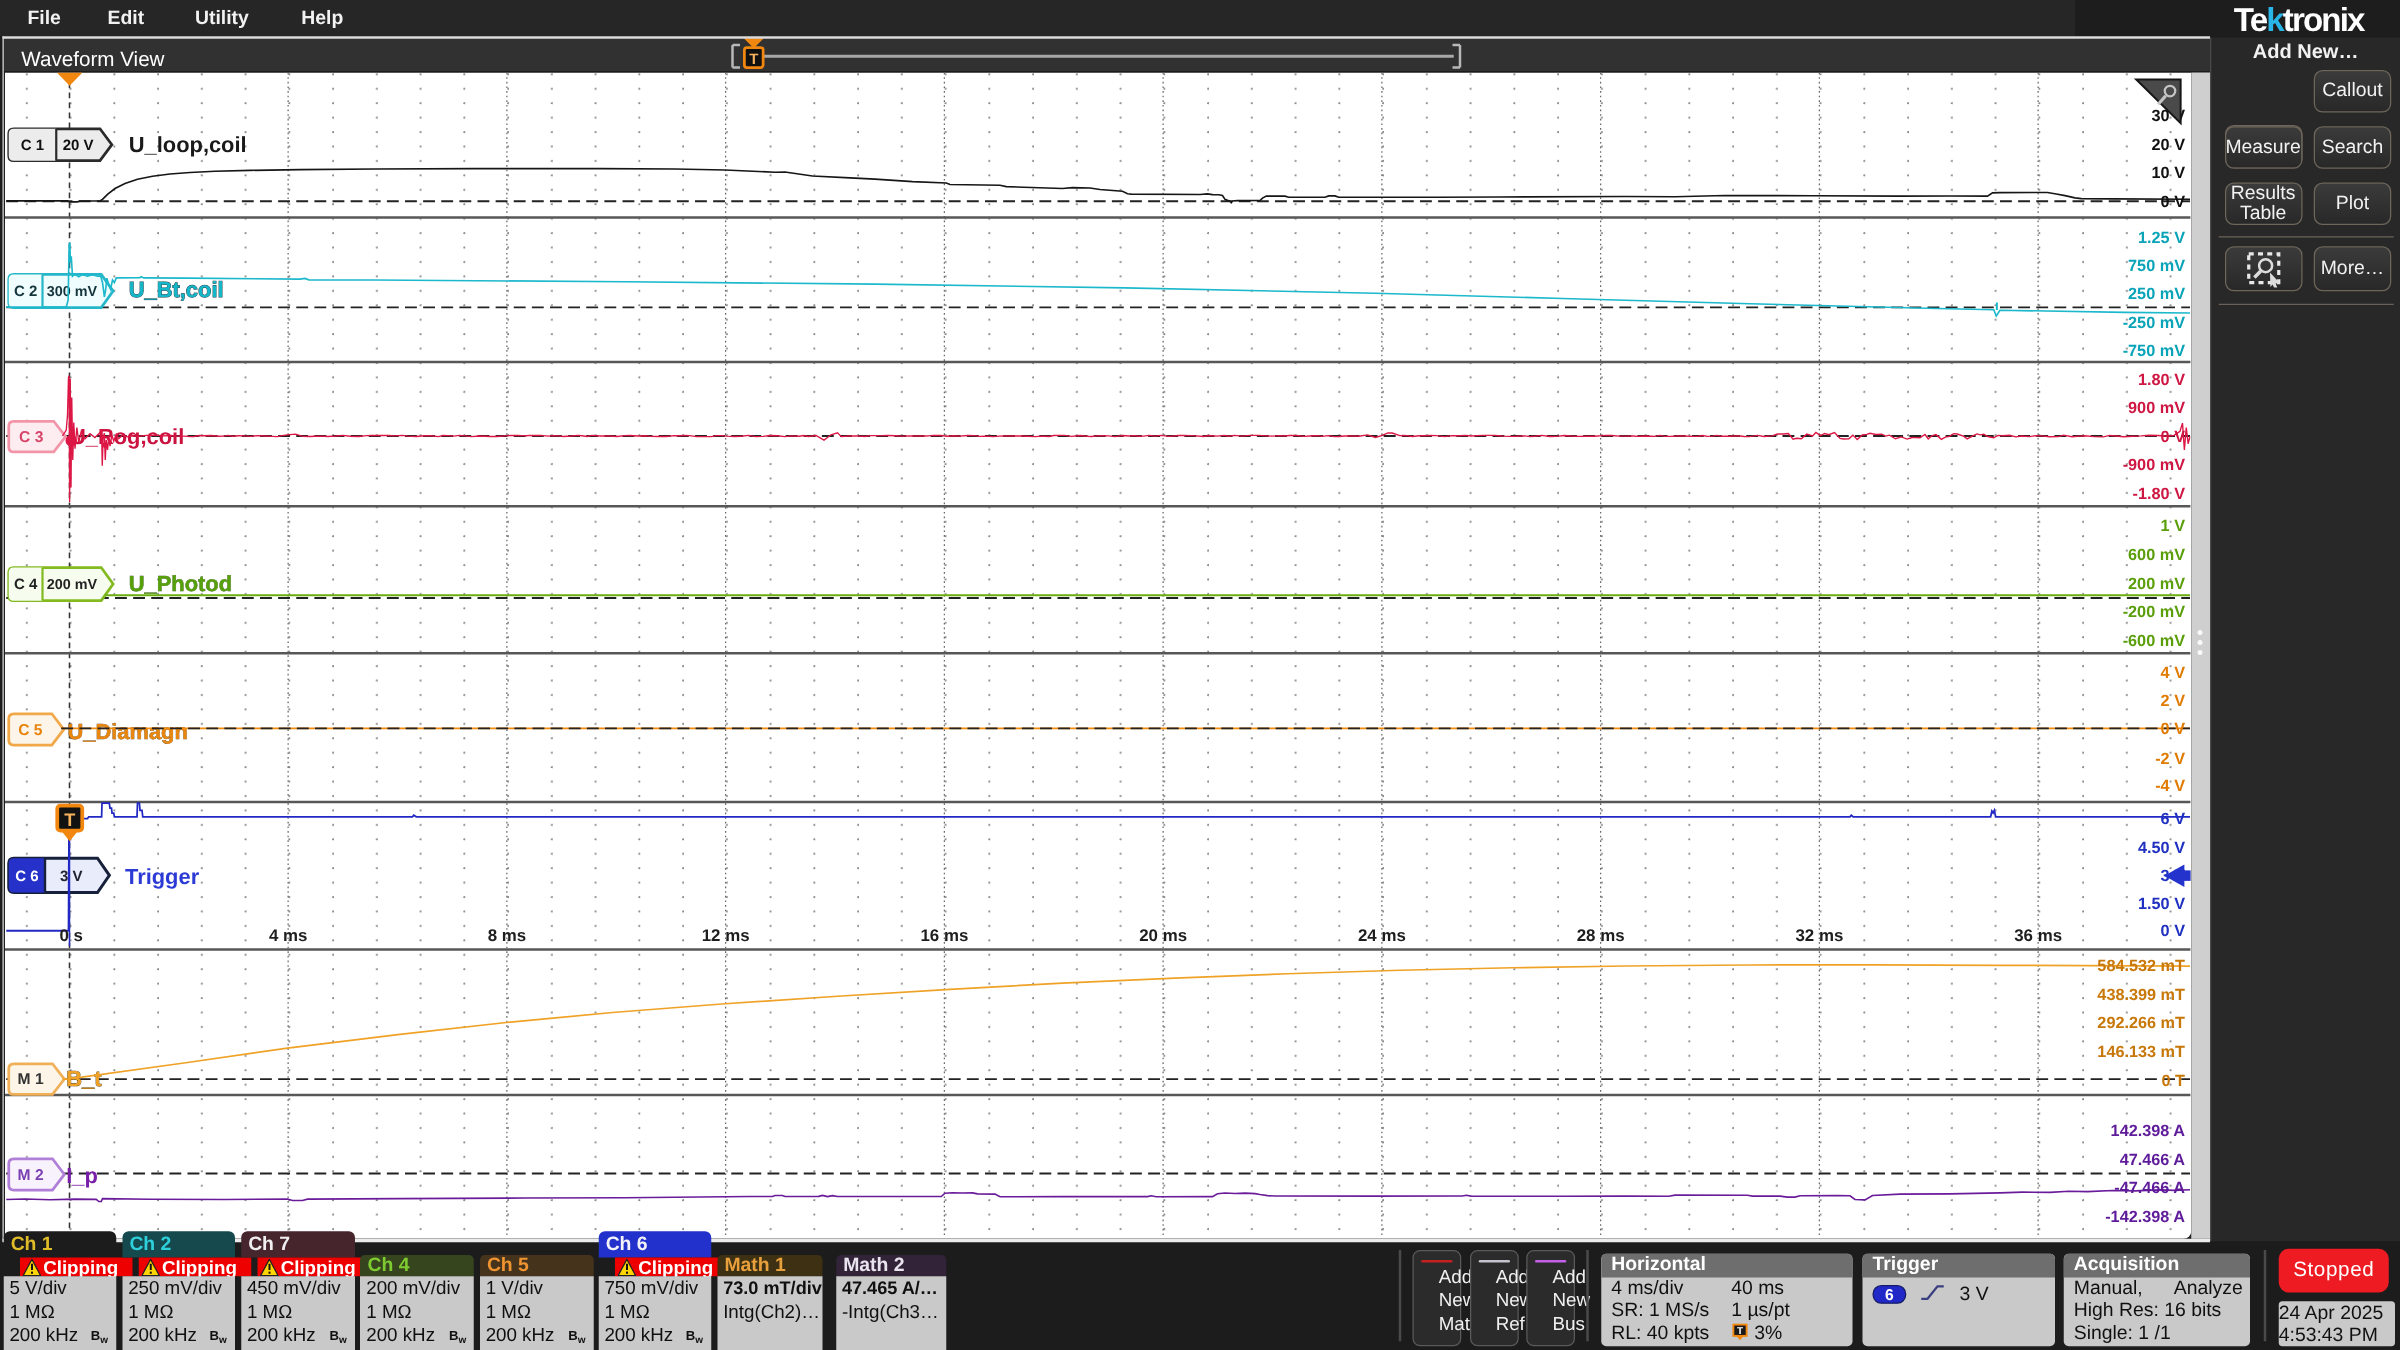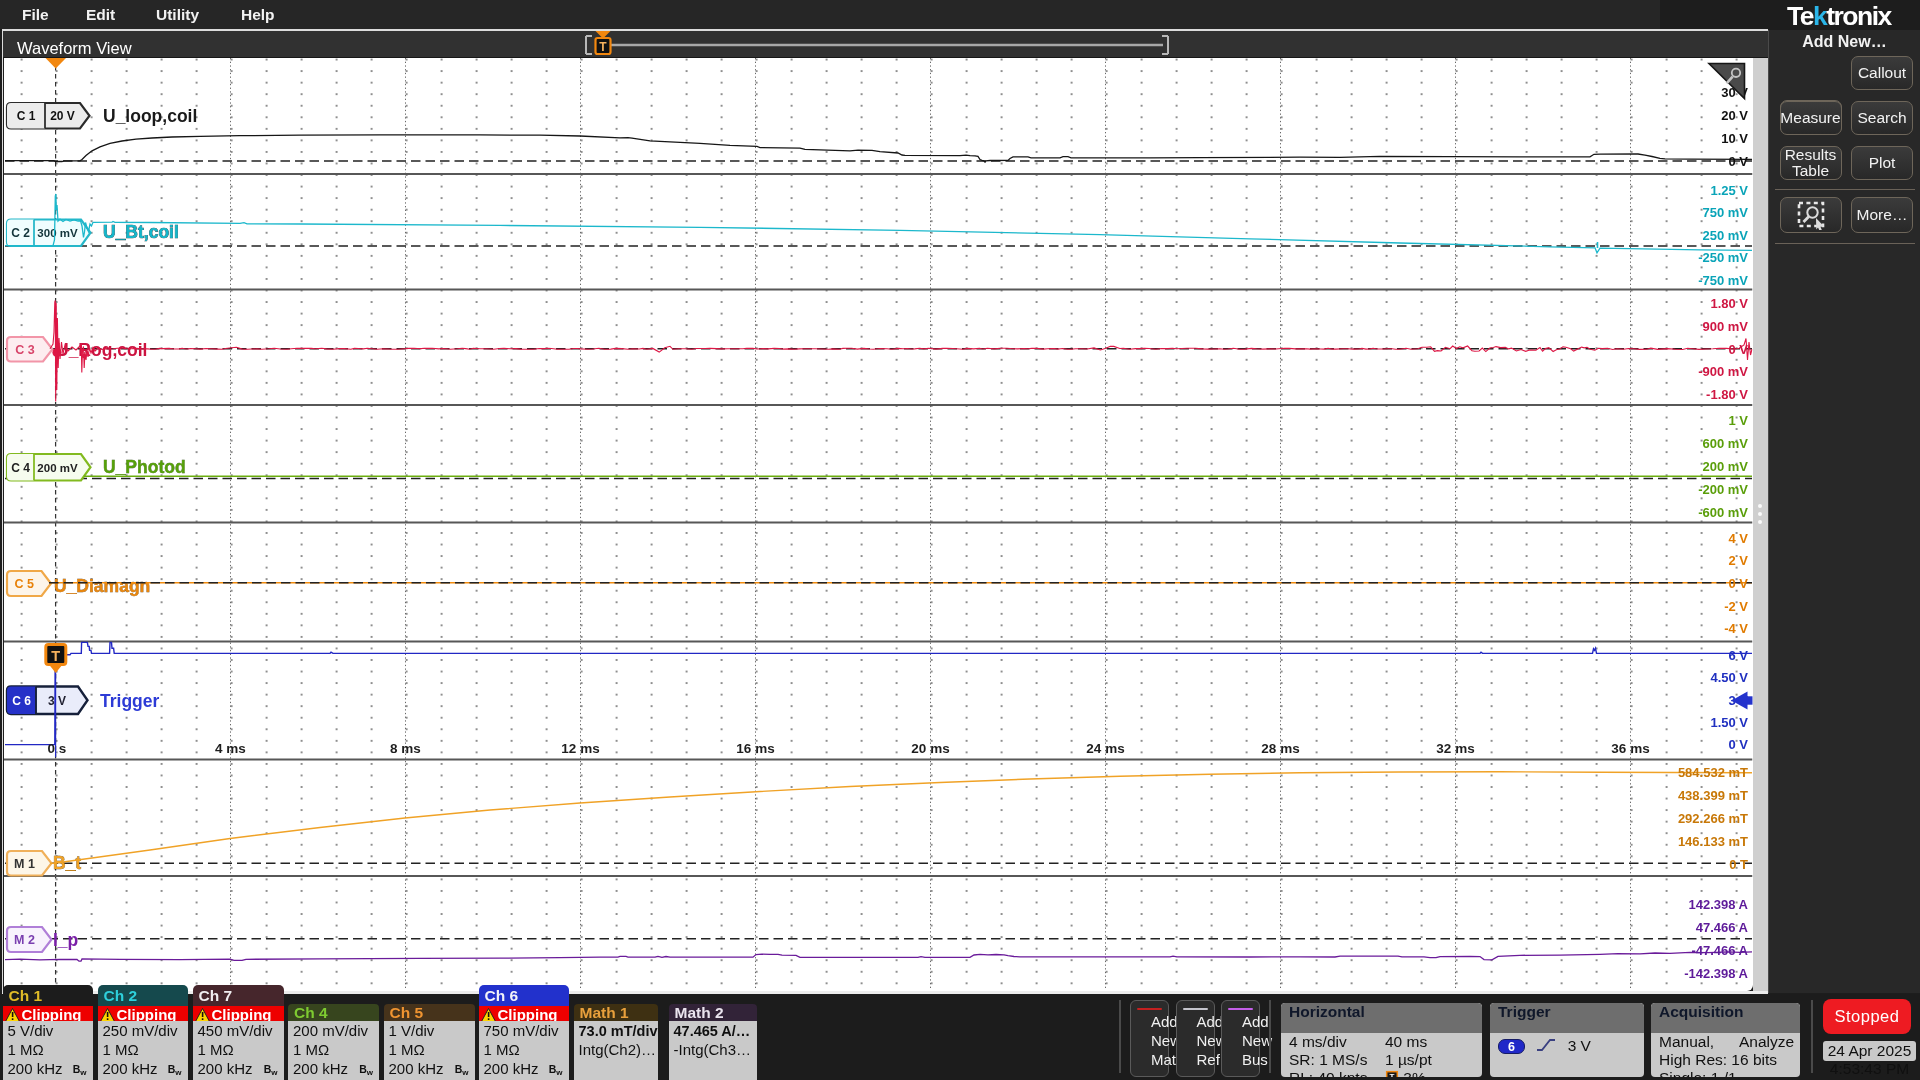--- a/index.html
+++ b/index.html
@@ -34,42 +34,42 @@
   border:1px solid #6e665a; border-radius:7px; color:#f2f2f2; font-size:15.5px;
   display:flex; align-items:center; justify-content:center; text-align:center; line-height:16px; }
 .rsep { position:absolute; left:6px; width:140px; height:1px; background:#6a6258; }
 
 #bbar { position:absolute; left:0; top:994px; width:1920px; height:86px; background:#1c1c1c; z-index:9; }
 .chb { position:absolute; top:0; }
 .chtab { position:absolute; left:0; width:100%; height:20.5px; border-radius:5px 5px 0 0;
   font-size:15.5px; font-weight:bold; padding:2px 0 0 6px; }
 .chtab.hi { top:-9px; }
 .chtab.lo { top:10px; height:17px; padding-top:0; border-radius:4px 4px 0 0; }
-.clip { position:absolute; top:11.5px; left:0; width:100%; height:15.8px; background:#ee0000;
+.clip { position:absolute; top:11.5px; left:13px; width:100%; height:15.8px; background:#ee0000;
   color:#fff; font-size:15px; font-weight:bold; padding-left:2px; }
 .chbody { position:absolute; top:27.2px; left:0; width:100%; height:63px; background:#c9c9c9;
   border-radius:0 0 4px 4px; color:#101010; font-size:15px; padding:1px 0 0 5px; line-height:18.7px;
   white-space:nowrap; overflow:hidden; }
 .bwg { float:right; margin-right:6px; font-size:10.5px; font-weight:bold; }
 .bwg span { font-size:8px; vertical-align:-2px; }
 .anb { position:absolute; top:5.5px; width:39px; height:77px; background:#2b2b2b;
   border:1px solid #5a5a5a; border-radius:6px; color:#f0f0f0; font-size:15px; line-height:19px;
   text-align:center; padding-top:11px;padding-left:20px; }
 .anb i { position:absolute; top:7px; left:6px; right:6px; height:2.5px; border-radius:1px; }
 .ipanel { position:absolute; top:9.3px; height:73.5px; background:#c9c9c9; border-radius:4px;
   font-size:15.5px; color:#101010; overflow:hidden; }
-.ipanel .ph { height:30px; background:#6e6e6e; color:#0f172a; font-weight:bold;
+.ipanel .ph { height:19px; background:#6e6e6e; color:#ffffff; font-weight:bold;
   padding:0 0 0 8px; line-height:18.5px; border-radius:4px 4px 0 0; }
 .ipanel .row { position:relative; padding-left:8px; line-height:18.1px; }
 .vsep { position:absolute; top:6px; height:73px; width:2px; background:#4a4a4a; }
 #stopped { position:absolute; left:1823px; top:4.5px; width:88px; height:35px; background:#ee1b22;
   border-radius:8px; color:#fff; font-weight:normal; font-size:16.5px; text-align:center;
   line-height:35px; letter-spacing:0.5px; }
-#datebox { position:absolute; left:1823px; top:47px; width:93px; height:20px; background:#c9c9c9;
-  border-radius:3px; color:#101010; font-size:15.5px; text-align:center; line-height:18px;
+#datebox { position:absolute; left:1823px; top:47px; width:93px; height:36px; background:#c9c9c9;
+  border-radius:3px; color:#101010; font-size:15.5px; text-align:left; line-height:18px;
   padding-top:1px; }
 #logo { position:absolute; left:1787px; top:1px; width:133px; font-size:26.5px; font-weight:bold;
   color:#fff; letter-spacing:-1.5px; z-index:10; }
 #logo .k { color:#2ab5e8; }
 </style></head>
 <body>
 <div id="menubar">
   <span style="left:22px">File</span>
     <span style="left:86px">Edit</span>
   <span style="left:156px">Utility</span>

